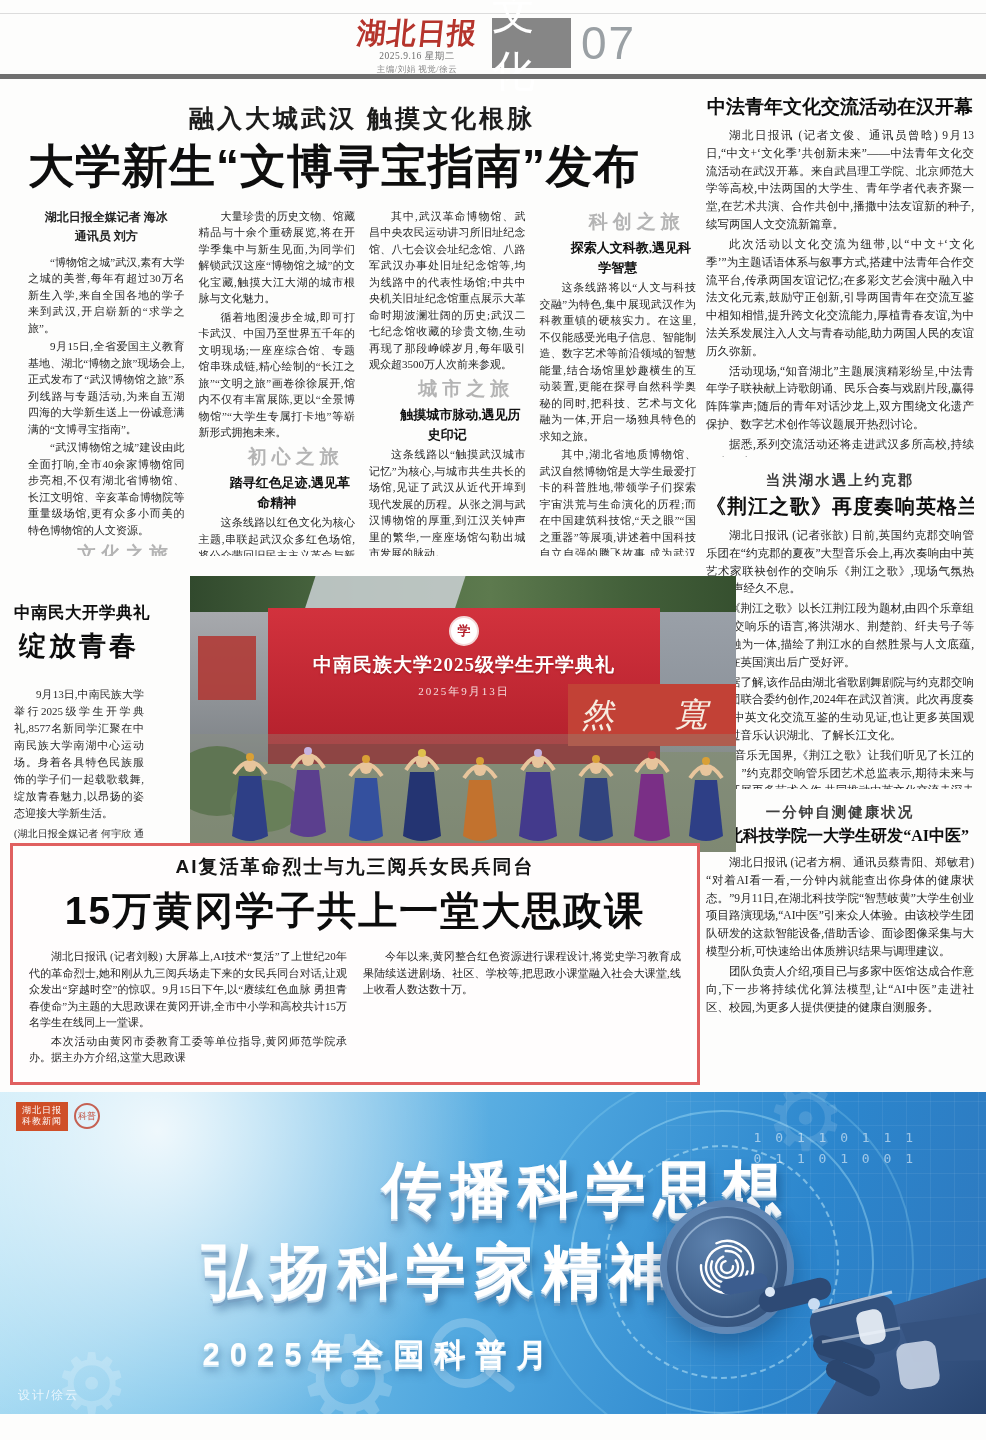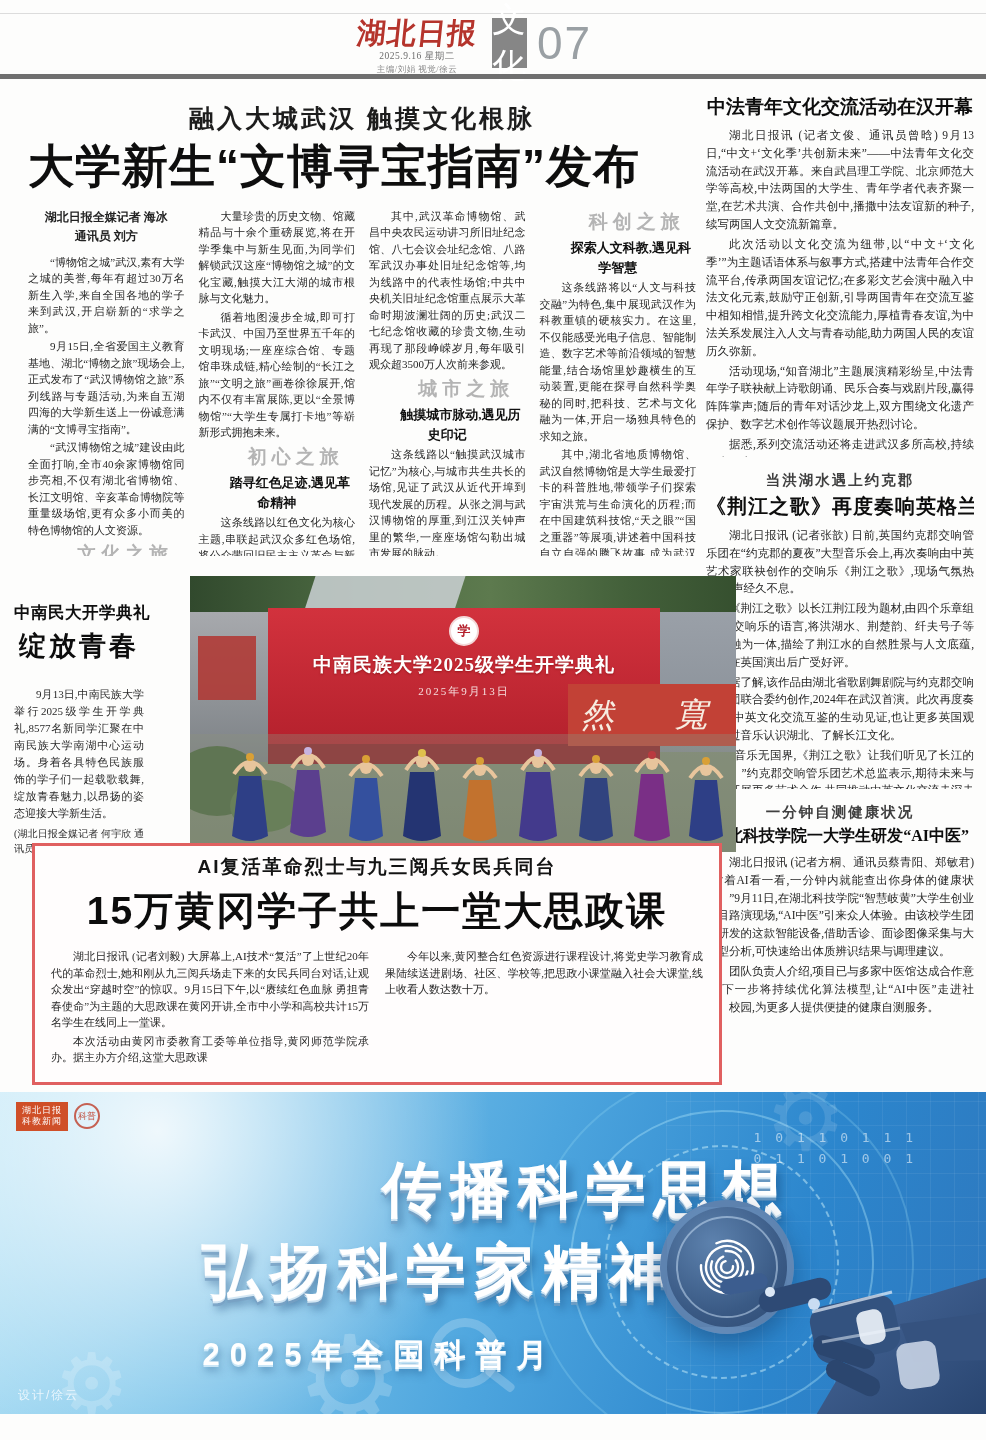--- a/index.html
+++ b/index.html
@@ -6,22 +6,22 @@
   .page{position:relative;width:986px;height:1440px;background:#fdfdfc;overflow:hidden;
         font-family:"Liberation Serif",serif;color:#1c1c1c;}
   
   .thinline{position:absolute;top:13px;left:0;width:986px;height:1px;background:#dcdcdc;}
   .masthead{position:absolute;top:18px;left:348px;display:flex;align-items:flex-start;}
   .mast-left{width:138px;text-align:center;}
   .paper-logo{font-family:"Liberation Serif",serif;font-weight:900;font-size:29px;color:#b5342c;
               letter-spacing:1px;transform:skewX(-6deg);line-height:1.05;}
   .mast-date{font-size:9.5px;color:#6b6b6b;margin-top:2px;letter-spacing:.5px;}
   .mast-meta{font-size:8.5px;color:#8a8a8a;margin-top:1px;letter-spacing:.5px;}
-  .section-box{width:35px;height:50px;background:#868686;color:#fff;font-family:"Liberation Sans",sans-serif;
-               font-size:34px;font-weight:400;display:flex;align-items:center;justify-content:center;
+  .section-box{width:79px;height:50px;background:#868686;color:#fff;font-family:"Liberation Sans",sans-serif;
+               font-size:43px;font-weight:400;display:flex;align-items:center;justify-content:center;
                margin-left:6px;letter-spacing:1px;}
   .page-num{font-family:"Liberation Sans",sans-serif;font-weight:300;font-size:46px;color:#9aa0a4;
             margin-left:10px;line-height:50px;letter-spacing:2px;}
   .thick-rule{position:absolute;top:74px;left:0;width:986px;height:5px;background:#6f6f6f;}
   
   .main-article{position:absolute;top:92px;left:28px;width:668px;}
   .kicker{font-family:"Liberation Sans",sans-serif;font-weight:700;font-size:25px;color:#1d1d1d;
           text-align:center;letter-spacing:3px;margin-top:10px;}
   .headline{font-family:"Liberation Sans",sans-serif;font-weight:900;font-size:46px;color:#0e0e0e;
             letter-spacing:1px;margin-top:6px;line-height:1.1;}
@@ -79,21 +79,21 @@
   .ph-date{color:#f6dede;font-size:11px;margin-top:6px;letter-spacing:2px;}
   .ph-stagefront{position:absolute;top:168px;left:78px;width:392px;height:20px;background:#8f1d25;}
   .ph-sidebanner{position:absolute;top:108px;right:0;width:168px;height:62px;background:#c24136;
             display:flex;align-items:center;justify-content:center;color:#f7ece1;
             font-size:33px;letter-spacing:26px;font-family:"Liberation Serif",serif;font-style:italic;
             text-indent:10px;}
   .ph-bush{position:absolute;border-radius:50%;background:#48663c;}
   .ph-dancers{position:absolute;bottom:0;left:0;}
   
   .featured{position:absolute;top:843px;left:10px;width:690px;height:242px;border:3px solid #e06060;
-            background:#fffdfd;box-sizing:border-box;padding:8px 16px 16px;margin-left:22px;}
+            background:#fffdfd;box-sizing:border-box;padding:8px 16px 16px;}
   .f-kicker{font-family:"Liberation Sans",sans-serif;font-weight:700;font-size:19px;text-align:center;
             letter-spacing:2px;color:#141414;}
   .f-headline{font-family:"Liberation Sans",sans-serif;font-weight:900;font-size:39px;text-align:center;
             letter-spacing:2px;color:#0c0c0c;margin-top:4px;}
   .f-cols{display:flex;gap:16px;margin-top:10px;height:150px;overflow:hidden;}
   .f-col{flex:1 1 0;font-size:11px;line-height:1.5;text-align:justify;color:#262626;}
   .f-col p{margin:0 0 2px;text-indent:2em;}
   
   .banner{position:absolute;top:1092px;left:0;width:986px;height:322px;overflow:hidden;
           background:linear-gradient(108deg,#b9e4f6 0%,#84c9ec 22%,#4da5de 52%,#2c86cd 78%,#2e77bd 100%);}

